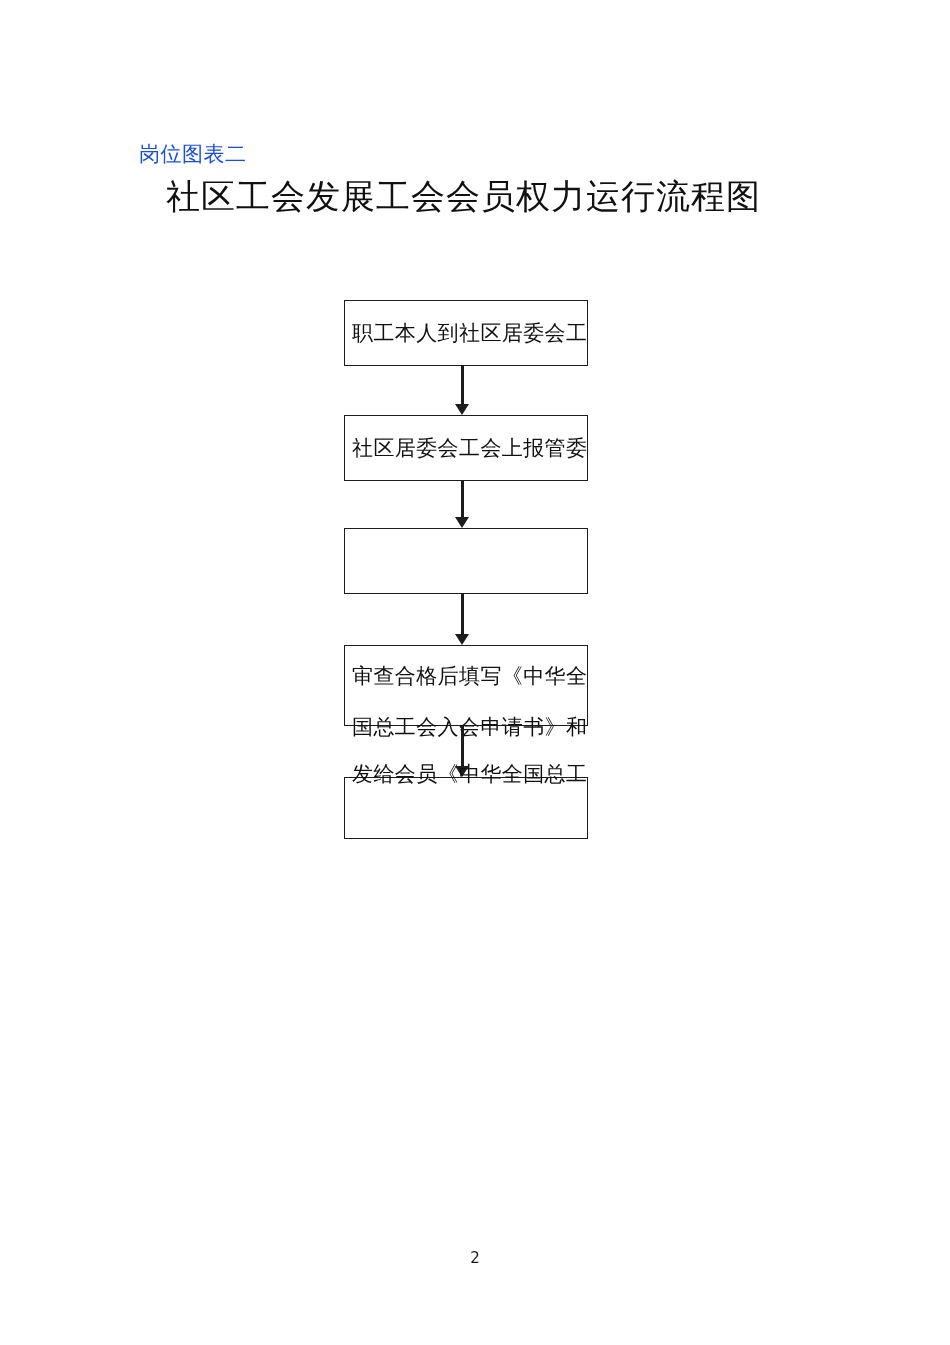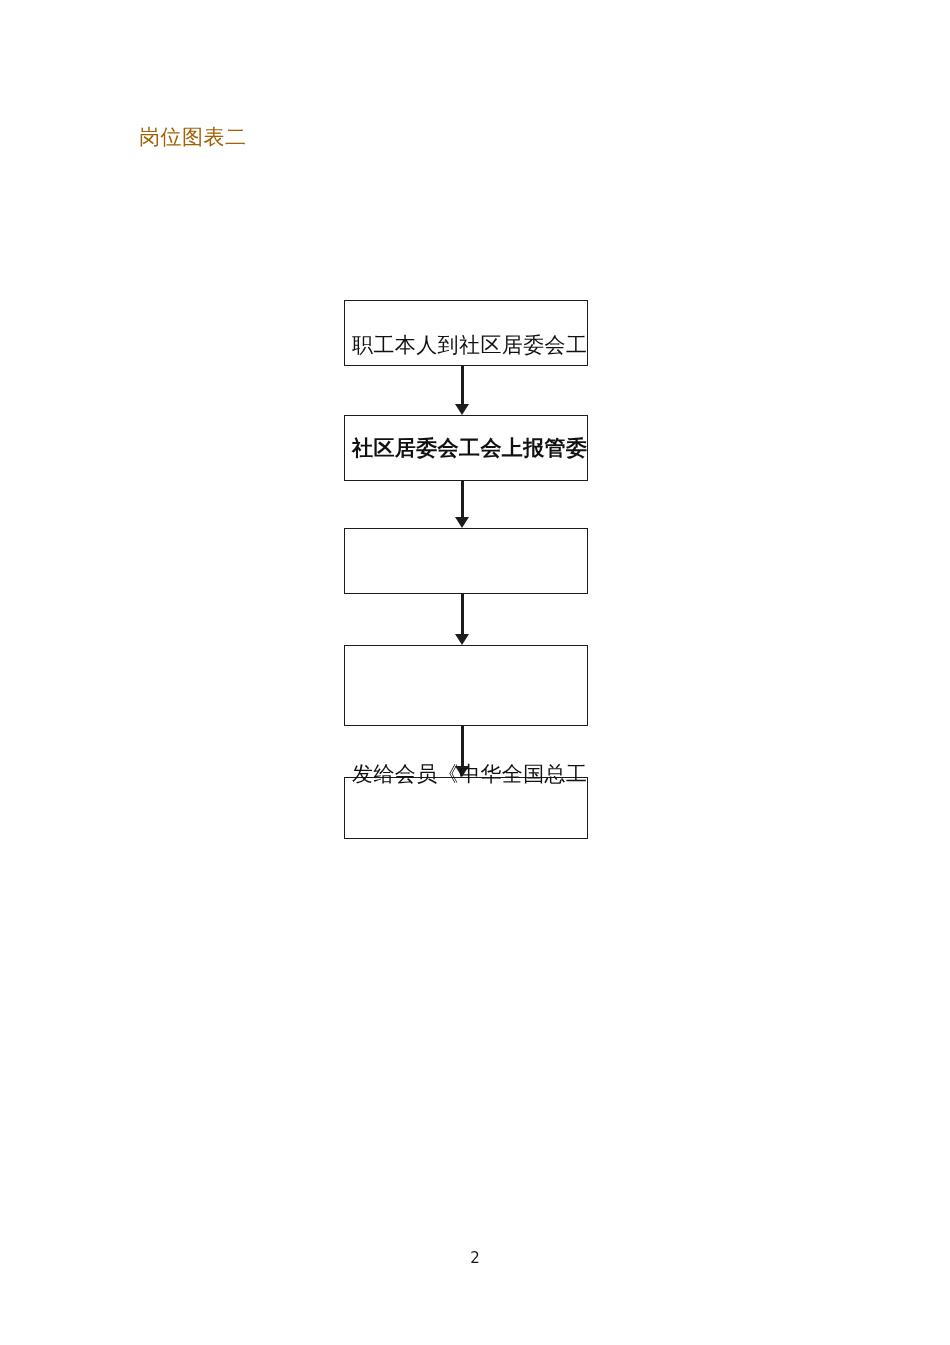--- a/index.html
+++ b/index.html
@@ -14,26 +14,26 @@
     background: #ffffff;
     overflow: hidden;
     font-family: "DejaVu Serif", "Liberation Serif", serif;
     color: #000000;
   }
 
   
   .doc-label {
     position: absolute;
     left: 139px;
-    top: 124px;
+    top: 141px;
     font-family: "DejaVu Serif", "Liberation Serif", serif;
     font-size: 21px;
     line-height: 26px;
     letter-spacing: 0.5px;
-    color: #a16207;
+    color: #1d4ed8;
     white-space: nowrap;
   }
   .doc-title {
     position: absolute;
     left: 166px;
     top: 174px;
     font-family: "DejaVu Serif", "Liberation Serif", serif;
     font-size: 34px;
     line-height: 44px;
     letter-spacing: 1px;
@@ -69,22 +69,22 @@
     white-space: nowrap;
   }
 
   
   .n1 { top: 300px; height: 66px; }
   .n2 { top: 415px; height: 66px; }
   .n3 { top: 528px; height: 66px; }
   .n4 { top: 645px; height: 81px; }
   .n5 { top: 777px; height: 62px; }
 
-  .t1 { top: 332px; }
-  .t2 { top: 435px; font-weight: bold; }
+  .t1 { top: 320px; }
+  .t2 { top: 435px; }
   .t3 { top: 548px; }
   .t4a { top: 663px; }
   .t4b { top: 714px; }
   .t5 { top: 761px; }
 
   
   .conn {
     position: absolute;
     left: 461px;
     width: 3px;
@@ -121,20 +121,21 @@
     color: #1a1a1a;
   }
 </style>
 </head>
 <body>
 
 <div id="page">
 
   <div class="doc-label">岗位图表二</div>
 
+  <div class="doc-title">社区工会发展工会会员权力运行流程图</div>
 
   <div class="flow">
 
     <div class="node n1"></div>
     <div class="node-text t1">职工本人到社区居委会工</div>
 
     <div class="conn c1"></div>
     <div class="arrowhead h1"></div>
 
     <div class="node n2"></div>
@@ -142,20 +143,22 @@
 
     <div class="conn c2"></div>
     <div class="arrowhead h2"></div>
 
     <div class="node n3"></div>
 
     <div class="conn c3"></div>
     <div class="arrowhead h3"></div>
 
     <div class="node n4"></div>
+    <div class="node-text t4a">审查合格后填写《中华全</div>
+    <div class="node-text t4b">国总工会入会申请书》和</div>
 
     <div class="conn c4"></div>
     <div class="arrowhead h4"></div>
 
     <div class="node n5"></div>
     <div class="node-text t5">发给会员《中华全国总工</div>
 
   </div>
 
   <div class="page-number">2</div>

